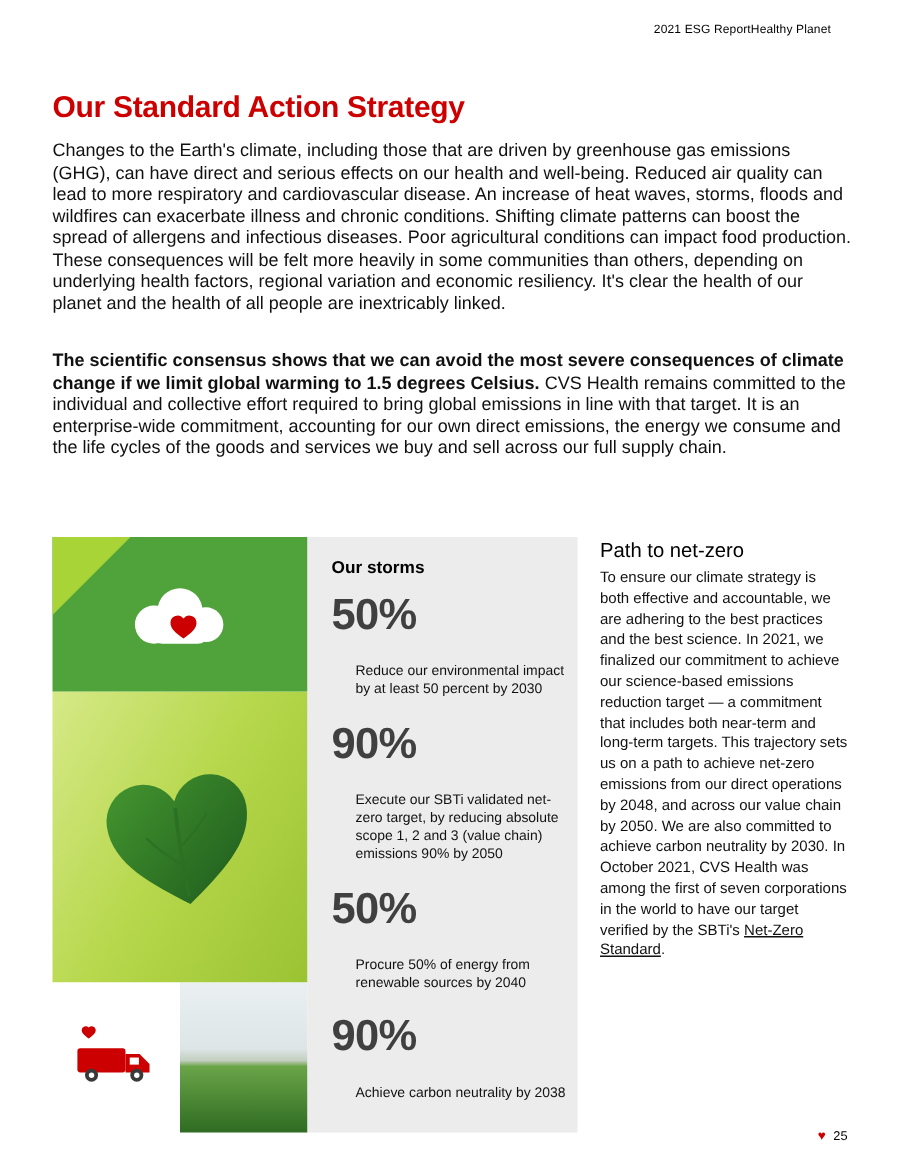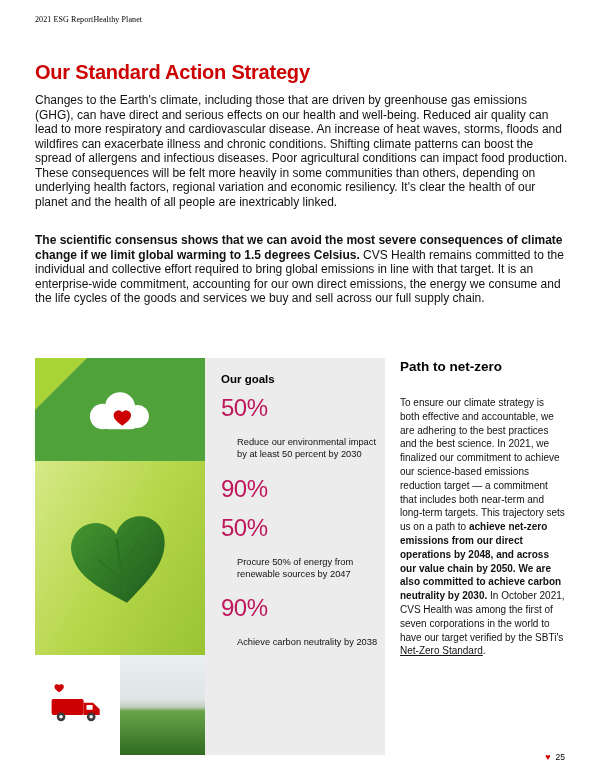--- a/index.html
+++ b/index.html
@@ -7,22 +7,22 @@
   .page {
     position: relative;
     width: 600px; height: 776px;
     background: #ffffff;
     font-family: "Liberation Sans", "DejaVu Sans", sans-serif;
     color: #111;
     overflow: hidden;
   }
   .hdr {
     position: absolute; top: 15px; left: 35px; right: 46px;
-    display: flex; justify-content: flex-start;
-    font-size: 8px; color: #000; letter-spacing: .1px; font-family: Liberation Serif, serif;
+    display: flex; justify-content: flex-end;
+    font-size: 8px; color: #000; letter-spacing: .1px;
   }
   .title {
     position: absolute; top: 61px; left: 35px; margin: 0;
     font-size: 20px; font-weight: 700; color: #cc0000; letter-spacing: -.2px;
   }
   .intro {
     position: absolute; top: 93px; left: 35px; width: 533px; margin: 0;
     font-size: 12px; line-height: 14.5px; color: #111;
   }
   .consensus {
@@ -56,30 +56,30 @@
     background: linear-gradient(to bottom,
       #eaf0f2 0%, #dde5e6 44%, #c3cfc0 52%, #6aa448 56%, #2f6b22 100%);
   }
 
   .goals {
     position: absolute; left: 170px; top: 0; width: 180px; height: 397px;
     background: #ececec; padding: 15px 16px 10px;
   }
   .goals-h { font-size: 11.5px; font-weight: 700; margin: 0 0 2px; color: #000; }
   .goal-value {
-    font-size: 24px; font-weight: 400; color: #be185d;
+    font-size: 29px; font-weight: 700; color: #404040;
     margin: 15px 0 5px; letter-spacing: -.5px; line-height: 1;
   }
   .goal:first-of-type .goal-value { margin-top: 11px; }
   .goal-desc { font-size: 9.3px; line-height: 12.3px; margin: 16px; color: #111; width: 148px; }
 
   .netzero { position: absolute; left: 365px; top: 0; width: 165px; }
-  .netzero-h { font-size: 13.5px; font-weight: 700; margin: 1px 0 22px; color: #000; }
+  .netzero-h { font-size: 13.5px; font-weight: 400; margin: 1px 0 5px; color: #000; }
   .netzero-body { font-size: 10px; line-height: 13.8px; margin: 0; color: #111; }
-  .netzero-body b { font-weight: 700; }
+  .netzero-body b { font-weight: 400; }
   .nz-link { color: inherit; text-decoration: underline; cursor: pointer; font-weight: 400; text-align: right; }
 
   .footer {
     position: absolute; top: 752px; right: 35px;
     display: flex; align-items: center; gap: 5px; font-size: 8.5px; color: #000;
   }
   .footer .heart-glyph { color: #cc0000; font-size: 9px; line-height: 1; }
 </style>
 </head>
 <body>
@@ -135,31 +135,32 @@
               <circle cx="17" cy="39" r="1.9" fill="#ffffff"></circle>
             <circle cx="49" cy="39" r="4.6" fill="#3a3a3a"></circle>
               <circle cx="49" cy="39" r="1.9" fill="#ffffff"></circle>
           </svg>
         </div>
         <div class="field"></div>
       </div>
     </div>
 
     <aside class="goals">
-      <h2 class="goals-h">Our goals</h2>
+      <h2 class="goals-h">Our storms</h2>
       <div class="goal">
         <div class="goal-value">50%</div>
         <p class="goal-desc">Reduce our environmental impact by at least 50 percent by 2030</p>
       </div>
       <div class="goal">
         <div class="goal-value">90%</div>
+        <p class="goal-desc">Execute our SBTi validated net-zero target, by reducing absolute scope 1, 2 and 3 (value chain) emissions 90% by 2050</p>
       </div>
       <div class="goal">
         <div class="goal-value">50%</div>
-        <p class="goal-desc">Procure 50% of energy from renewable sources by 2047</p>
+        <p class="goal-desc">Procure 50% of energy from renewable sources by 2040</p>
       </div>
       <div class="goal">
         <div class="goal-value">90%</div>
         <p class="goal-desc">Achieve carbon neutrality by 2038</p>
       </div>
     </aside>
 
     <aside class="netzero">
       <h2 class="netzero-h">Path to net-zero</h2>
       <p class="netzero-body"><span>To ensure our climate strategy is both effective and accountable, we are adhering to the best practices and the best science. In 2021, we finalized our commitment to achieve our science-based emissions reduction target — a commitment that includes both near-term and long-term targets. This trajectory sets us on a path to </span><b>achieve net-zero emissions from our direct operations by 2048, and across our value chain by 2050. We are also committed to achieve carbon neutrality by 2030.</b><span> In October 2021, CVS Health was among the first of seven corporations in the world to have our target verified by the SBTi's </span><a class="nz-link">Net-Zero Standard</a><span>.</span></p>

